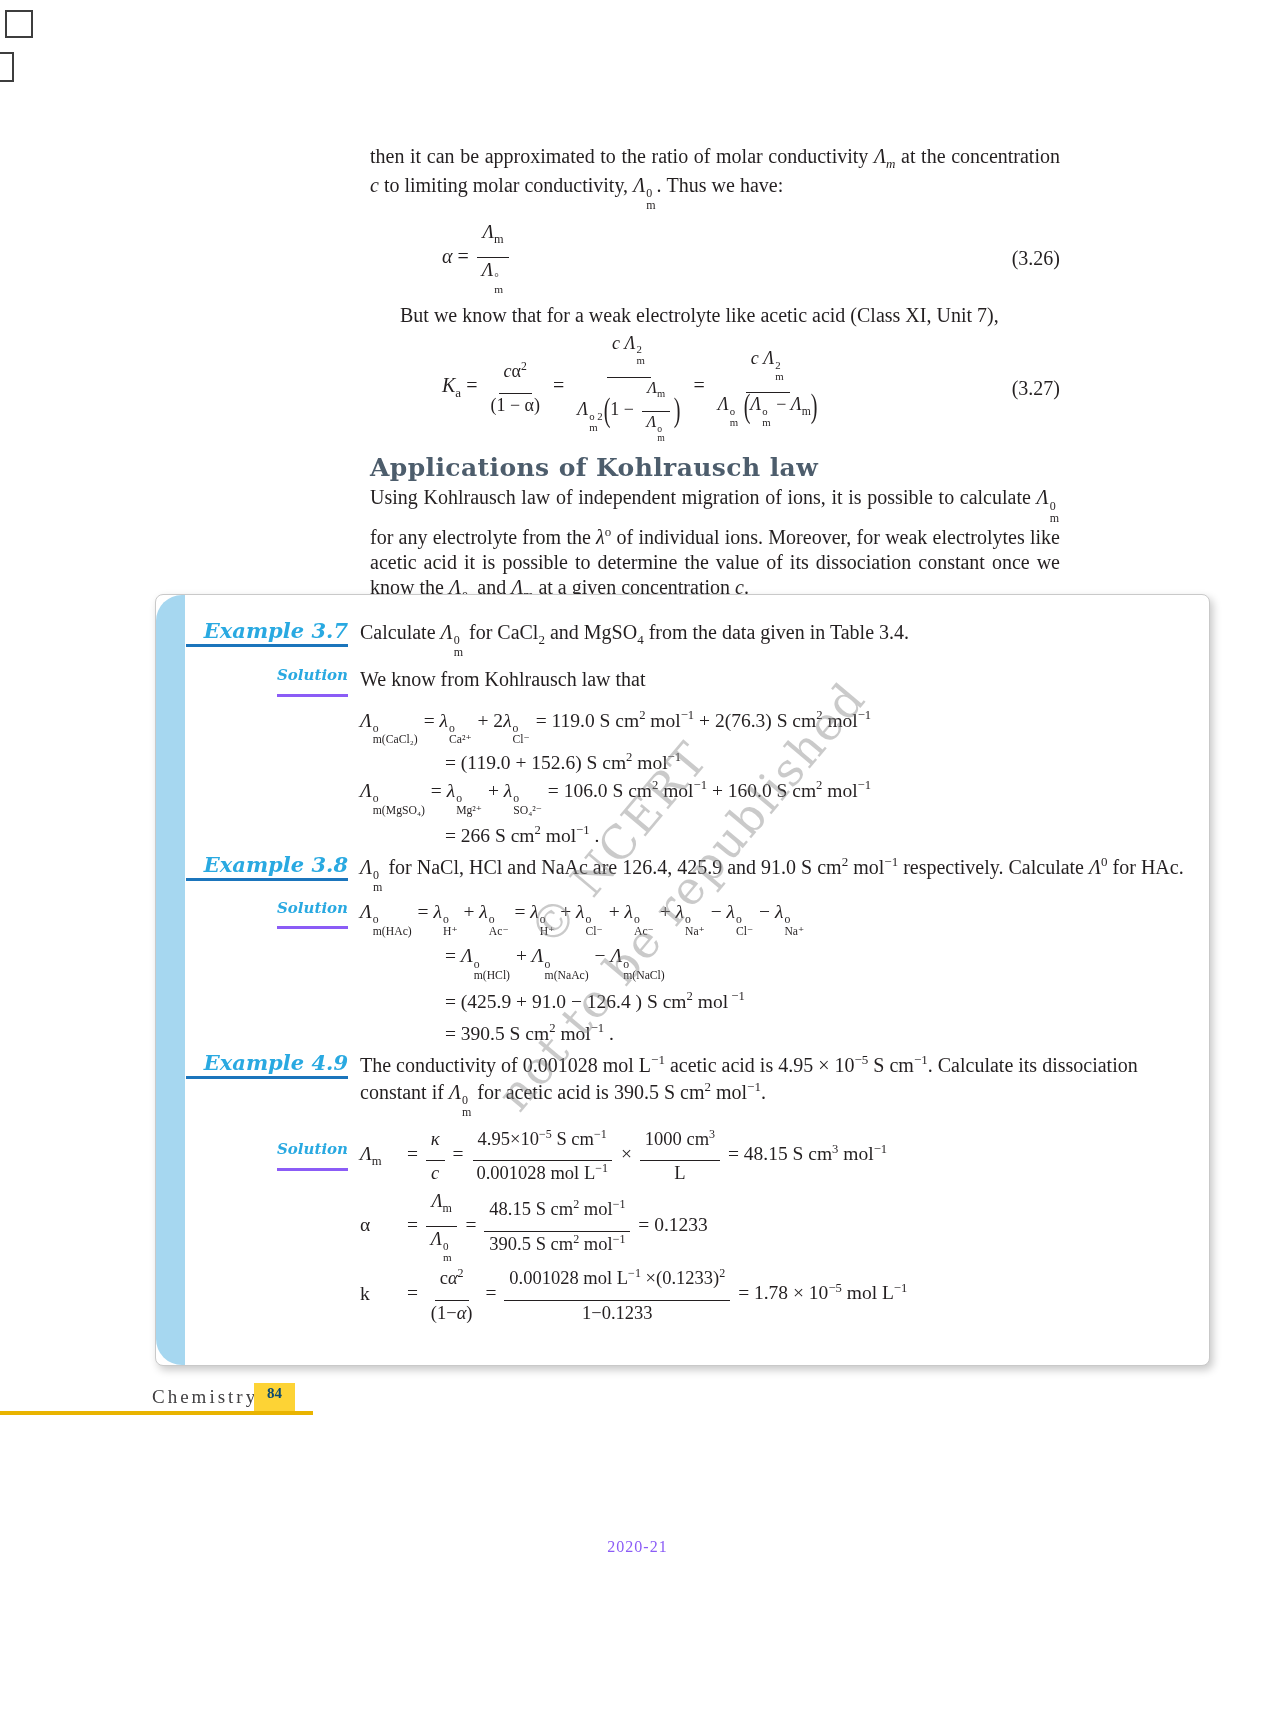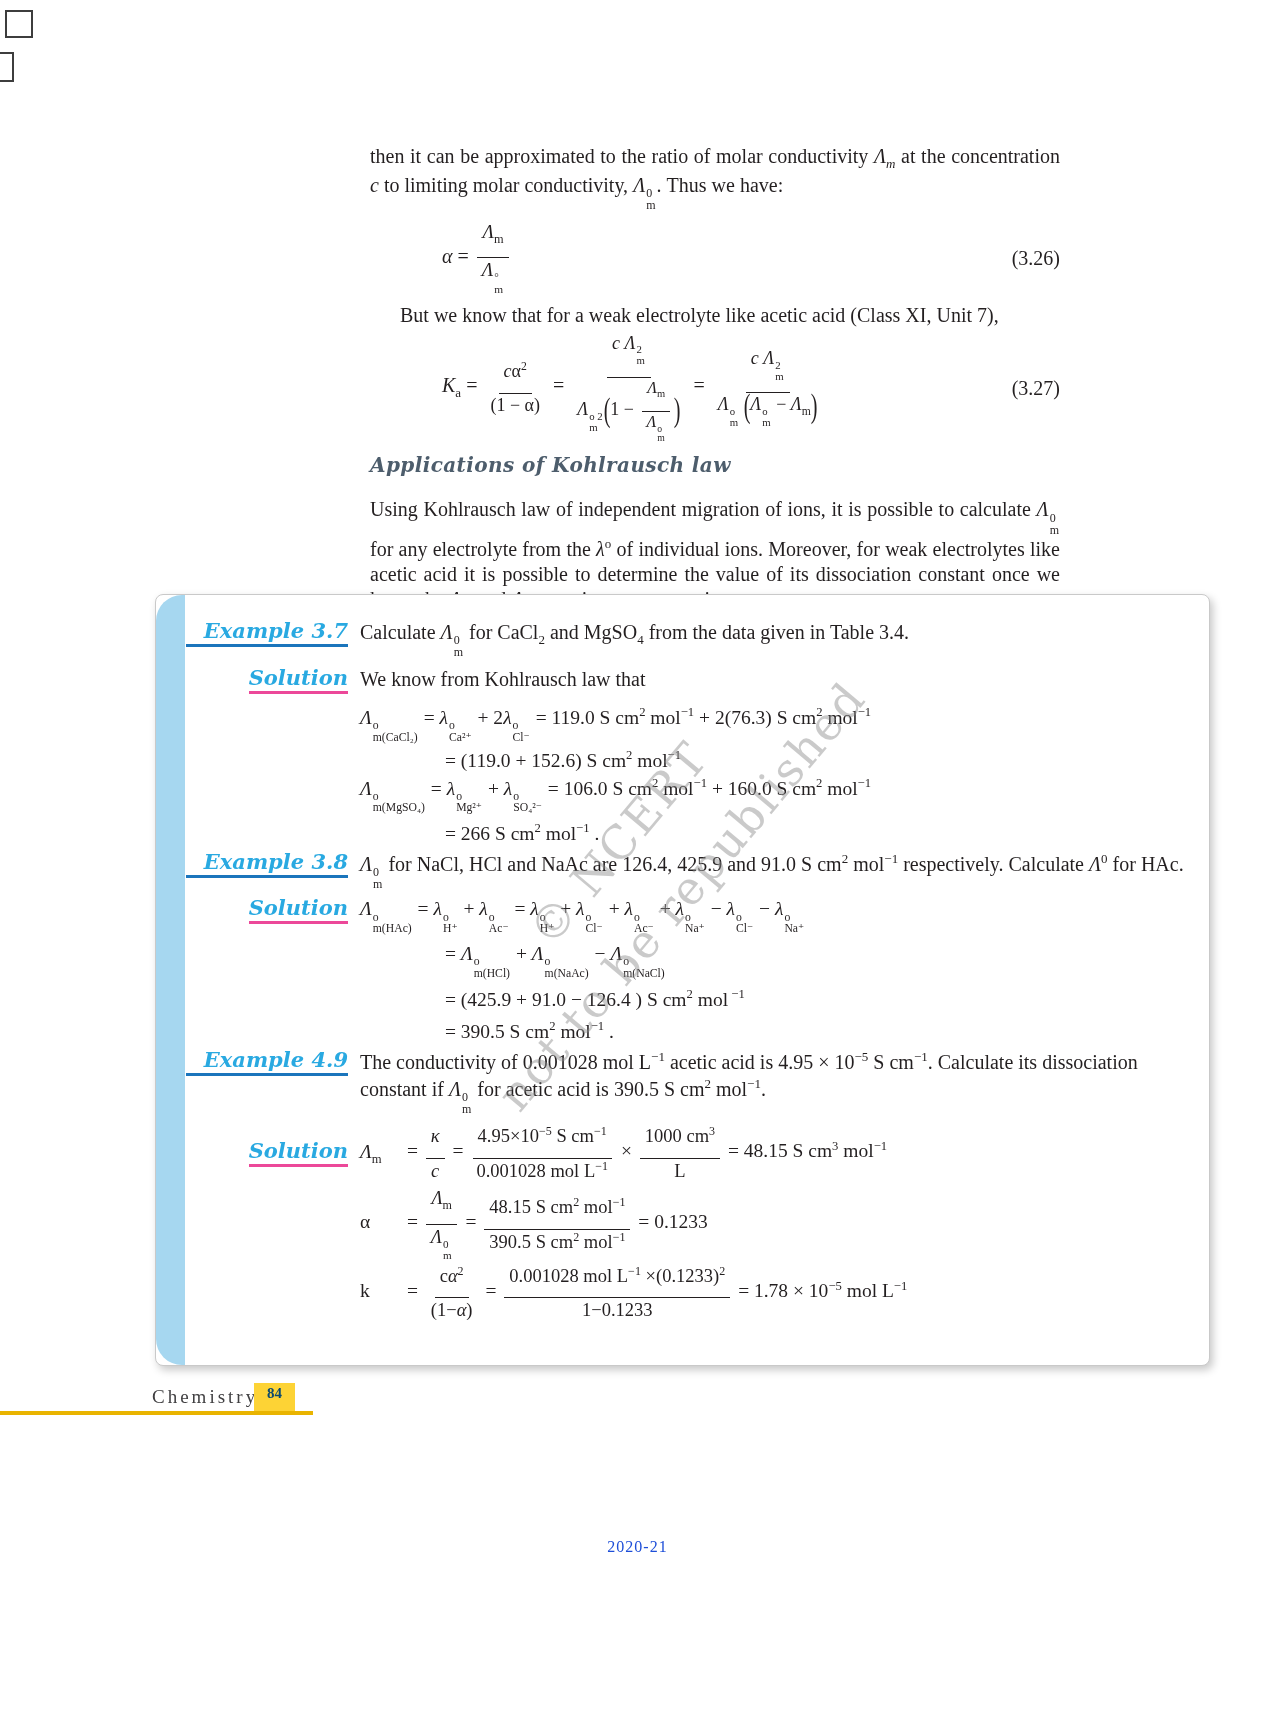--- a/index.html
+++ b/index.html
@@ -21,22 +21,22 @@
   .main-col { position:absolute; left:370px; top:144px; width:690px; }
   .para { font-size:20px; line-height:1.28; text-align:justify; }
   .para.indent { text-indent:30px; }
 
   .eq-row { position:relative; padding-left:72px; padding-right:66px; margin:10px 0 8px; white-space:nowrap; font-size:20px; }
   .eq-row.eq2 { margin:4px 0 6px; }
   .eq-num { position:absolute; right:0; top:50%; transform:translateY(-50%); font-size:20px; white-space:nowrap; }
 
   .subhead {
     font-family:"DejaVu Serif","Liberation Serif",serif;
-    font-style:italic; font-weight:bold; font-size:20px;
-    color:#4d5d6c; letter-spacing:0.4px; margin:10px 0 20px;
+    font-weight:bold; font-size:25px;
+    color:#4d5d6c; letter-spacing:0.4px; margin:10px 0 3px;
   }
 
   
   .frac { display:inline-flex; flex-direction:column; align-items:center; vertical-align:middle; margin:0 3px; text-align:center; font-size:0.95em; line-height:1.15; }
   .frac .num { display:block; padding:0 5px 11px; border-bottom:1.4px solid currentColor; }
   .frac .den { display:block; padding:1px 5px 0; }
   .frac .frac { font-size:0.82em; }
   .eq2 .frac { font-size:0.9em; }
   .ss { display:inline-flex; flex-direction:column; align-items:flex-start; font-size:0.6em; line-height:1; vertical-align:-0.45em; margin:0 1px; font-style:normal; }
   .ss .t { display:block; min-height:1em; }
@@ -60,42 +60,42 @@
   .content.math { white-space:nowrap; font-size:19.5px; }
   .content.cont { padding-left:97px; }
 
   .ex-label {
     display:block; font-family:"DejaVu Serif","Liberation Serif",serif;
     font-style:italic; font-weight:bold; font-size:21px; color:#29a9e1;
     border-bottom:3px solid #1b75bc; padding-bottom:2px; line-height:1.1;
   }
   .sol-label {
     display:inline-block; font-family:"DejaVu Serif","Liberation Serif",serif;
-    font-style:italic; font-weight:bold; font-size:21px; color:#29a9e1;
-    border-bottom:3px solid #ec4899; padding-bottom:2px; line-height:1.1;
+    font-style:italic; font-weight:bold; font-size:15px; color:#29a9e1;
+    border-bottom:3px solid #8b5cf6; padding-bottom:10px; line-height:1.1;
   }
 
   
   .mb2{margin-bottom:2px;} .mb3{margin-bottom:3px;} .mb4{margin-bottom:4px;}
   .mb6{margin-bottom:6px;} .mb8{margin-bottom:8px;} .mb10{margin-bottom:10px;} .mb16{margin-bottom:4px;} .mb20{margin-bottom:4px;}
 
   
   .watermark {
     position:absolute; left:300px; top:640px; width:700px; height:460px;
     display:flex; flex-direction:column; justify-content:center; align-items:center; gap:28px;
     transform:rotate(-50deg); z-index:2; pointer-events:none;
     font-family:"DejaVu Serif",serif; font-size:46px; letter-spacing:2px;
     color:#8c8c8c; opacity:0.45; text-align:center; white-space:nowrap;
   }
 
   
   .footer-subject { position:absolute; left:152px; top:1386px; font-size:19px; letter-spacing:3px; color:#414042; }
   .pagenum { position:absolute; left:254px; top:1383px; background:#fdd335; padding:2px 13px 11px; font-size:15px; font-weight:bold; color:#0c4a6e; }
   .footer-line { position:absolute; left:0; top:1411px; width:313px; height:4px; background:#e9b400; }
-  .year { position:absolute; left:0; right:0; top:1538px; text-align:center; font-size:16px; letter-spacing:1px; color:#1d4ed8; }
+  .year { position:absolute; left:0; right:0; top:1538px; text-align:center; font-size:16px; letter-spacing:1px; color:#8b5cf6; }
 </style>
 </head>
 <body>
 
 <div class="crop-mark mark1"></div>
 <div class="crop-mark mark2"></div>
 
 <div class="main-col">
   <p class="para">then it can be approximated to the ratio of molar conductivity <i>Λ</i><sub><i>m</i></sub> at the concentration <i>c</i> to limiting molar conductivity, <i>Λ</i><span class="ss">
         <span class="t">0</span>

